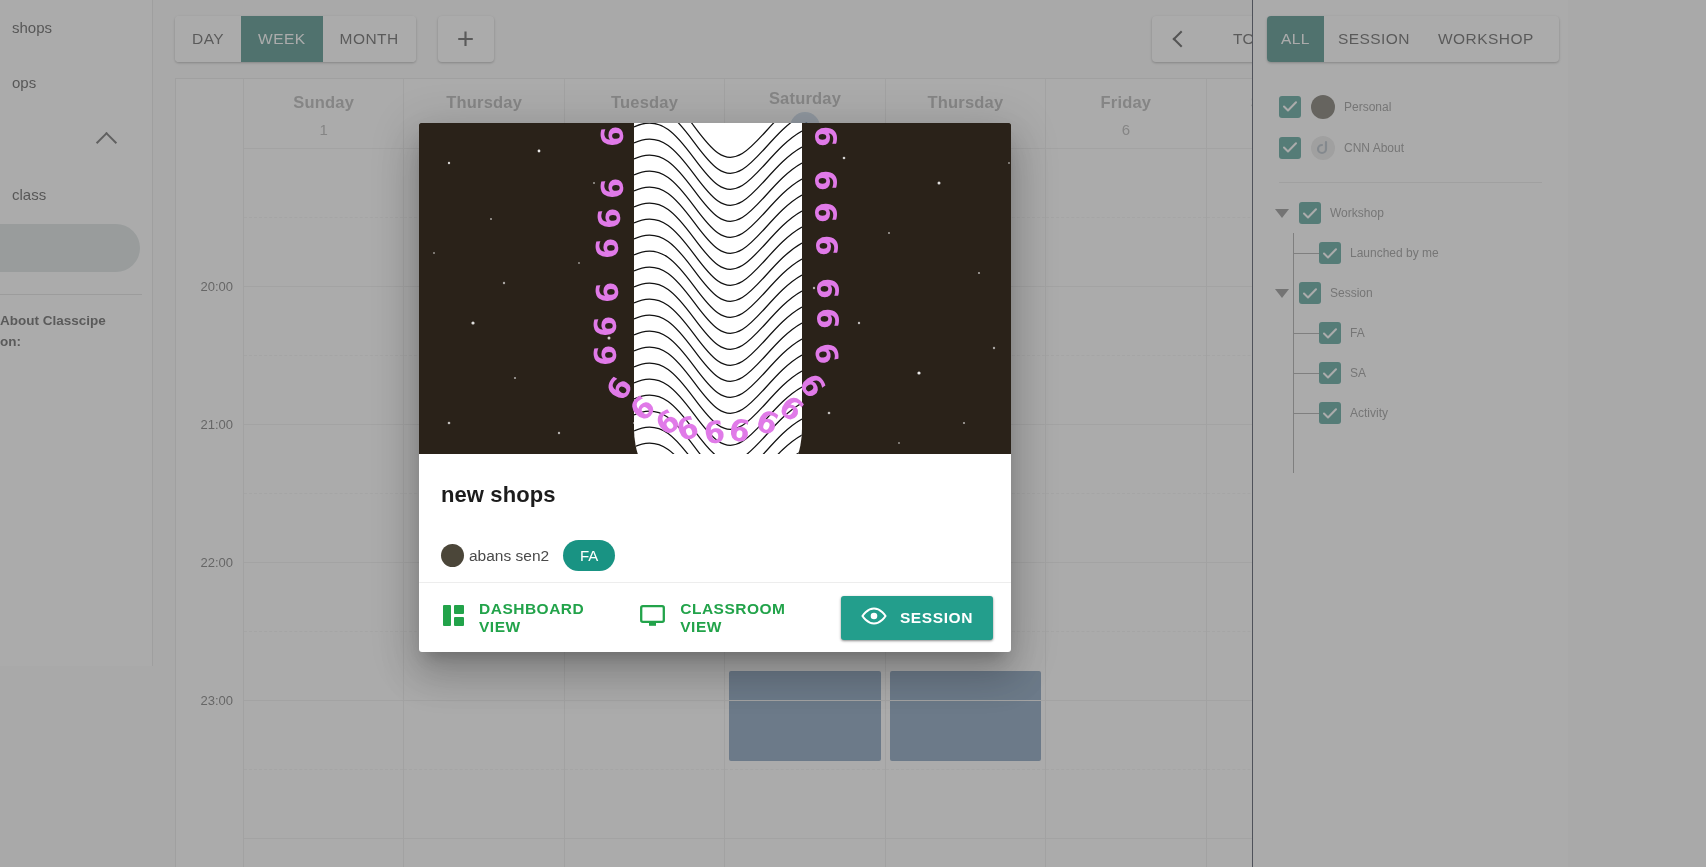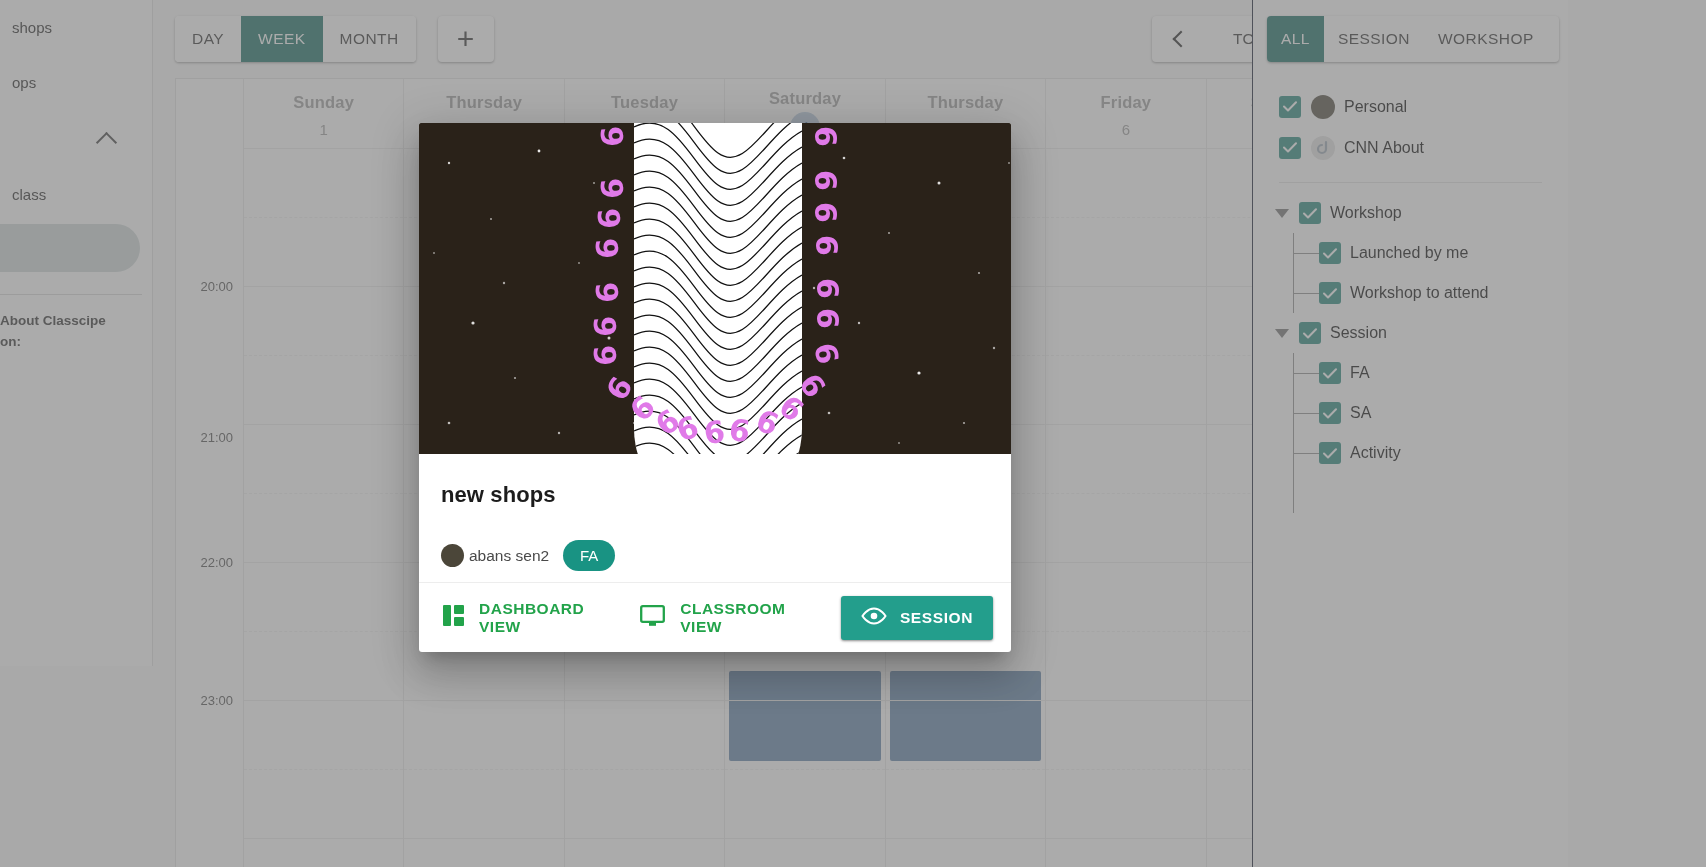--- a/index.html
+++ b/index.html
@@ -129,21 +129,21 @@
   .rp-row { display: flex; align-items: center; height: 41px; }
   .cbx {
     width: 22px; height: 22px; border-radius: 3px; background: #1d8577;
     display:flex; align-items:center; justify-content:center; flex: 0 0 auto; cursor:pointer;
   }
   .cbx svg { display:block; }
   .avatar { width: 24px; height: 24px; border-radius: 50%; margin-left: 10px; flex: 0 0 auto;
             background: #4b4639; overflow: hidden; }
   .avatar.a2 { background: #e2e2e2; }
   .avatar.a3 { background: #0b0b0b; }
-  .rp-label { font-size: 16px; color: #000000; margin-left: 9px; white-space: nowrap; }
+  .rp-label { font-size: 12px; color: #737373; margin-left: 9px; white-space: nowrap; }
 
   .rp-sep { margin: 14px 26px 10px 26px; border-top: 1px solid #e3e3e3; }
 
   .tree-row { display: flex; align-items: center; height: 40px; position: relative; }
   .caret { width: 0; height: 0; border-left: 7px solid transparent; border-right: 7px solid transparent;
            border-top: 9px solid #6f6f6f; margin-right: 10px; flex: 0 0 auto; cursor: pointer; }
   .tree-child { display: flex; align-items: center; height: 40px; position: relative; padding-left: 58px; }
   .tl { position: absolute; left: 32px; top: 0; bottom: 0; width: 1px; background: #8d8d8d; }
   .tdash { position: absolute; left: 32px; top: 50%; width: 26px; height: 1px; background: #8d8d8d; }
 
@@ -258,21 +258,21 @@
         </div>
         <div class="cell">
           <div class="dname">Saturday</div>
           <div class="dnum">7</div>
         </div>
       </div>
 
       <div class="body-grid">
         <div class="timecol">
           <div class="timelab" style="top:135px">20:00</div>
-          <div class="timelab" style="top:286px">21:00</div>
+          <div class="timelab" style="top:273px">21:00</div>
           <div class="timelab" style="top:411px">22:00</div>
           <div class="timelab" style="top:549px">23:00</div>
         </div>
         <div class="daycols">
           <div class="daycol">
               <div class="hline" style="top: -3px;"></div>
               <div class="hline half" style="top: 66px;"></div>
               <div class="hline" style="top: 135px;"></div>
               <div class="hline half" style="top: 204px;"></div>
               <div class="hline" style="top: 273px;"></div>
@@ -418,29 +418,20 @@
         <div class="tl" style="height:80px;"></div>
         <div class="tree-child">
           <span class="tdash"></span>
           <span class="cbx">
             <svg width="14" height="11" viewBox="0 0 14 11">
                 <path d="M1 5.5 L5 9.5 L13 1.2" stroke="#fff" stroke-width="2" fill="none" stroke-linecap="round" stroke-linejoin="round"></path>
               </svg>
           </span>
           <span class="rp-label">Launched by me</span>
         </div>
-        <div class="tree-child">
-          <span class="tdash"></span>
-          <span class="cbx">
-            <svg width="14" height="11" viewBox="0 0 14 11">
-                <path d="M1 5.5 L5 9.5 L13 1.2" stroke="#fff" stroke-width="2" fill="none" stroke-linecap="round" stroke-linejoin="round"></path>
-              </svg>
-          </span>
-          <span class="rp-label">Workshop to attend</span>
-        </div>
       </div>
 
       <div class="tree-row" style="padding-left:14px">
         <span class="caret"></span>
         <span class="cbx">
           <svg width="14" height="11" viewBox="0 0 14 11">
               <path d="M1 5.5 L5 9.5 L13 1.2" stroke="#fff" stroke-width="2" fill="none" stroke-linecap="round" stroke-linejoin="round"></path>
             </svg>
         </span>
         <span class="rp-label">Session</span>

